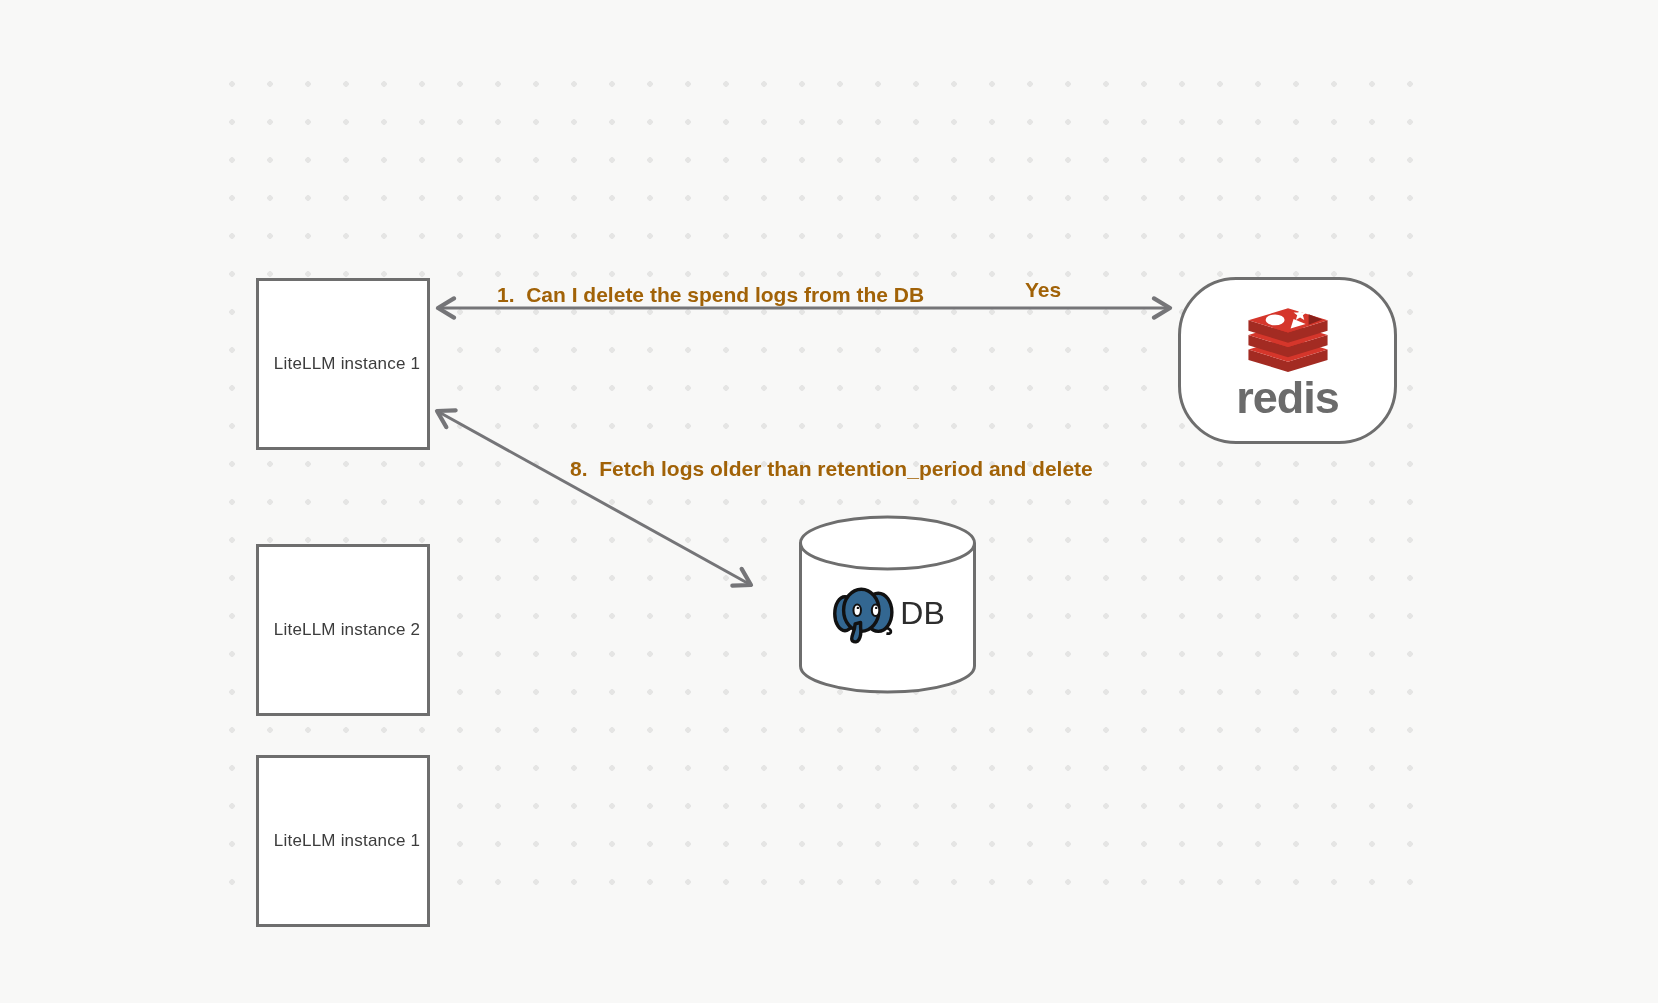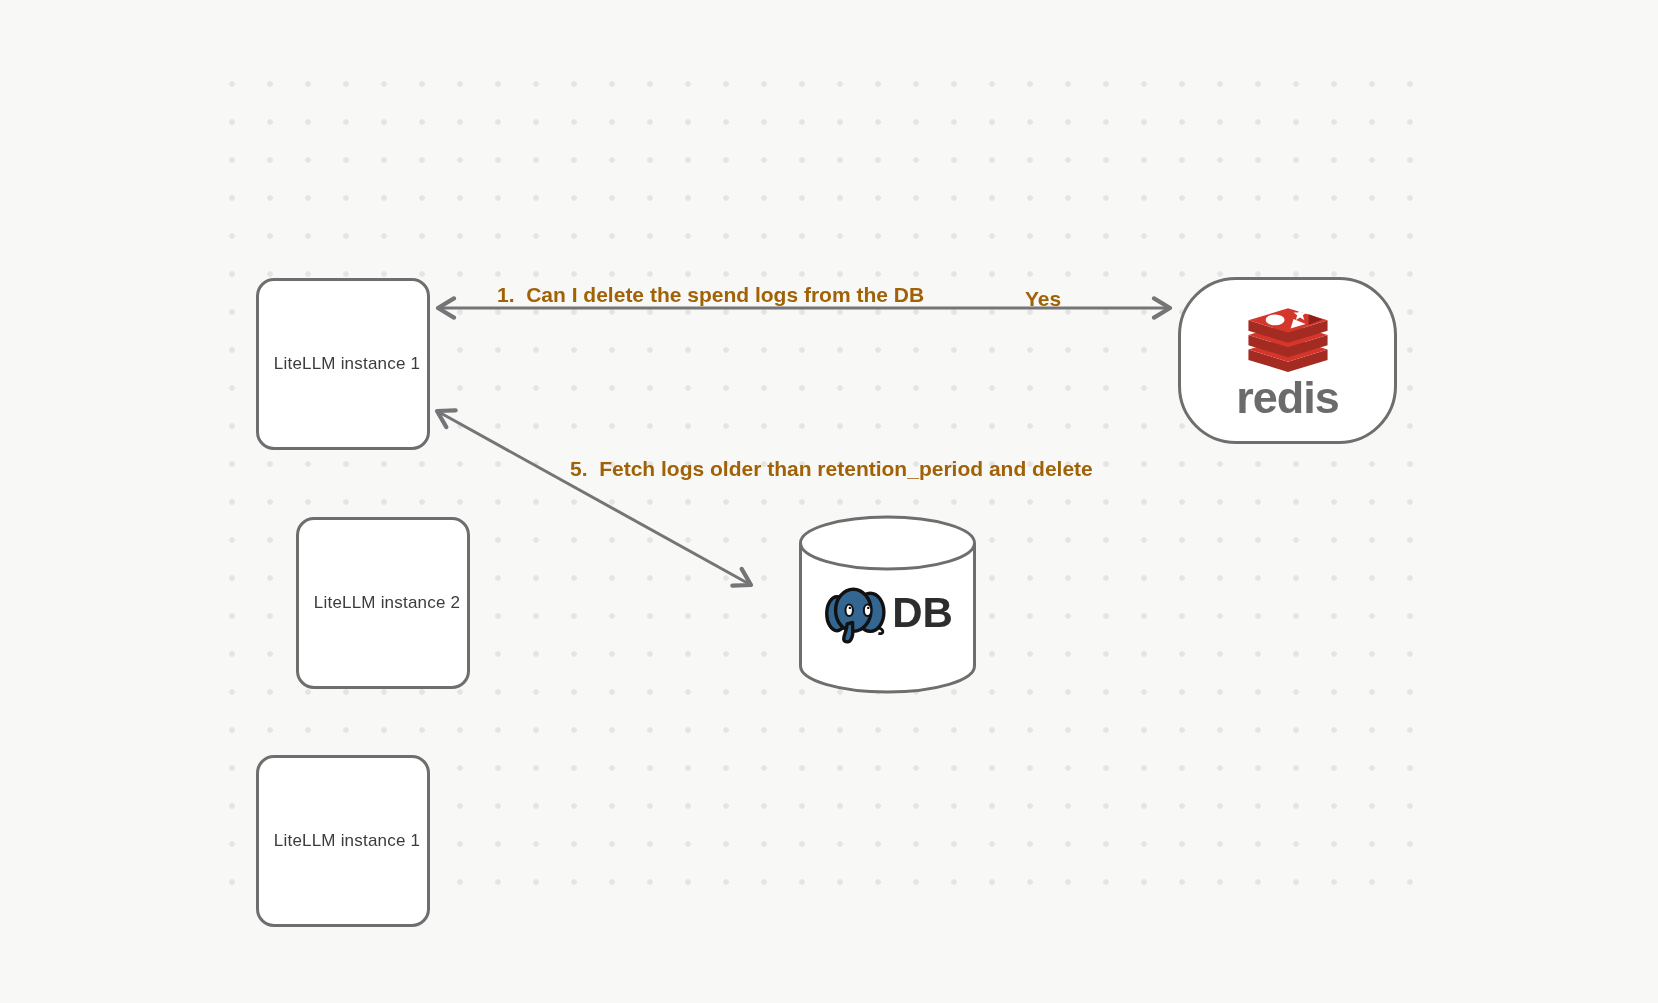--- a/index.html
+++ b/index.html
@@ -8,55 +8,55 @@
     background:#f8f8f7;
     font-family:"Liberation Sans","DejaVu Sans",sans-serif;
   }
   .dot-grid{
     position:absolute;left:213px;top:65px;width:1217px;height:837px;
     background-image:radial-gradient(circle,#e5e5e4 2.6px,transparent 3px);
     background-size:38px 38px;
   }
   .node-box{
     position:absolute;width:174px;height:172px;
-    background:#ffffff;border:3px solid #6e6e6e;border-radius:18px;
+    background:#ffffff;border:3px solid #6e6e6e;border-radius:0;
     box-sizing:border-box;
     display:flex;align-items:center;justify-content:center;padding-left:8px;
   }
   .node-box .node-label{
     font-size:17px;color:#3c3c3c;letter-spacing:.2px;
   }
   #box-instance-1{left:256px;top:278px;}
-  #box-instance-2{left:256px;top:517px;margin-left:40px;}
+  #box-instance-2{left:256px;top:544px;}
   #box-instance-3{left:256px;top:755px;}
   .redis-node{
     position:absolute;left:1178px;top:277px;width:219px;height:167px;
     background:#ffffff;border:3px solid #6e6e6e;border-radius:58px;
     box-sizing:border-box;
     display:flex;flex-direction:column;align-items:center;justify-content:center;
     padding-top:6px;
   }
   .redis-wordmark{
     font-size:45px;font-weight:700;color:#6b6b6b;letter-spacing:-1px;
     line-height:1;margin-top:1px;
   }
   .edge-label{
     position:absolute;font-size:21px;font-weight:700;color:#a16207;
     white-space:pre;line-height:24px;
   }
   #edge1-label{left:497px;top:283px;}
-  #edge1-reply{left:1025px;top:287px;}
+  #edge1-reply{left:1025px;top:278px;}
   #edge2-label{left:570px;top:457px;}
   #arrow-layer{position:absolute;left:0;top:0;width:1658px;height:1003px;pointer-events:none;}
   .db-node{position:absolute;left:797px;top:514px;width:181px;height:182px;}
   .db-content{
     position:absolute;left:0;top:44px;width:181px;height:110px;
     display:flex;align-items:center;justify-content:center;gap:2px;
   }
-  .db-label{font-size:42px;font-weight:700;color:#2d2d2d;line-height:1;}
+  .db-label{font-size:32px;font-weight:400;color:#2d2d2d;line-height:1;}
 </style>
 </head>
 <body>
 
 <div class="dot-grid"></div>
 
 <svg id="arrow-layer">
   <defs>
     <marker id="vhead" viewBox="0 0 12 12" refX="10" refY="6" markerWidth="8" markerHeight="8" orient="auto-start-reverse">
       <path d="M2,1.2 L10,6 L2,10.8" fill="none" stroke="#757578" stroke-width="2.1" stroke-linecap="round" stroke-linejoin="round"></path>
@@ -116,13 +116,13 @@
       </g>
       <circle cx="41" cy="42.5" r="1.8" fill="#111111"></circle>
       <circle cx="68" cy="42.5" r="1.8" fill="#111111"></circle>
     </svg>
     <span class="db-label">DB</span>
   </div>
 </div>
 
 <div class="edge-label" id="edge1-label">1.  Can I delete the spend logs from the DB</div>
 <div class="edge-label" id="edge1-reply">Yes</div>
-<div class="edge-label" id="edge2-label">5.  Fetch logs older than retention_period and delete</div>
+<div class="edge-label" id="edge2-label">8.  Fetch logs older than retention_period and delete</div>
 
 </body></html>

